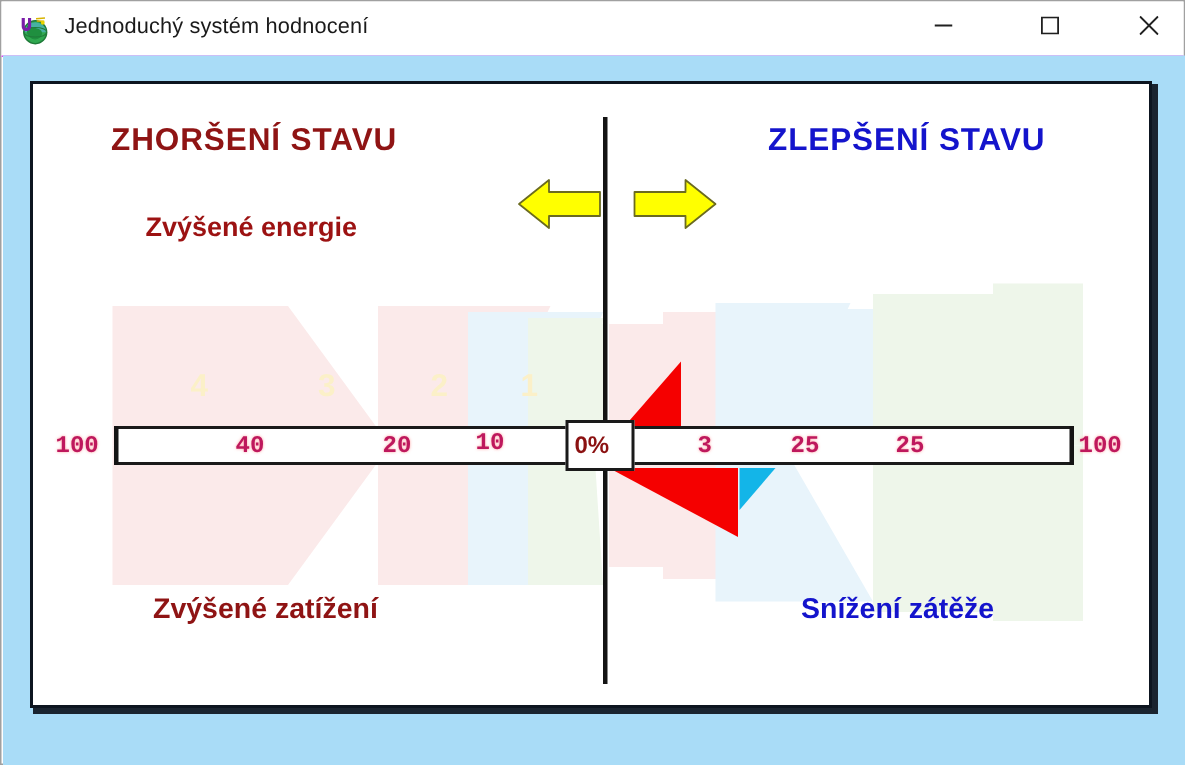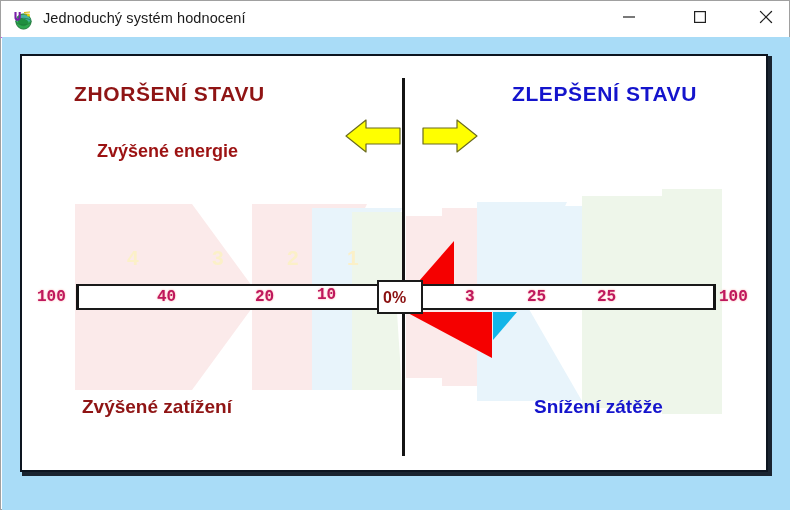--- a/index.html
+++ b/index.html
@@ -115,21 +115,21 @@
     left: 75px; top: 85px;
     font-size: 18px;
     color: #9c1212;
   }
   .sub-right {
     left: 512px; top: 85px;
     font-size: 18px;
     color: #1414cc;
   }
   .foot-left {
-    left: 60px; top: 340px;
+    left: 80px; top: 340px;
     font-size: 19px;
     color: #8f1414;
   }
   .foot-right {
     left: 512px; top: 340px;
     font-size: 19px;
     color: #1414cc;
   }
 
   

